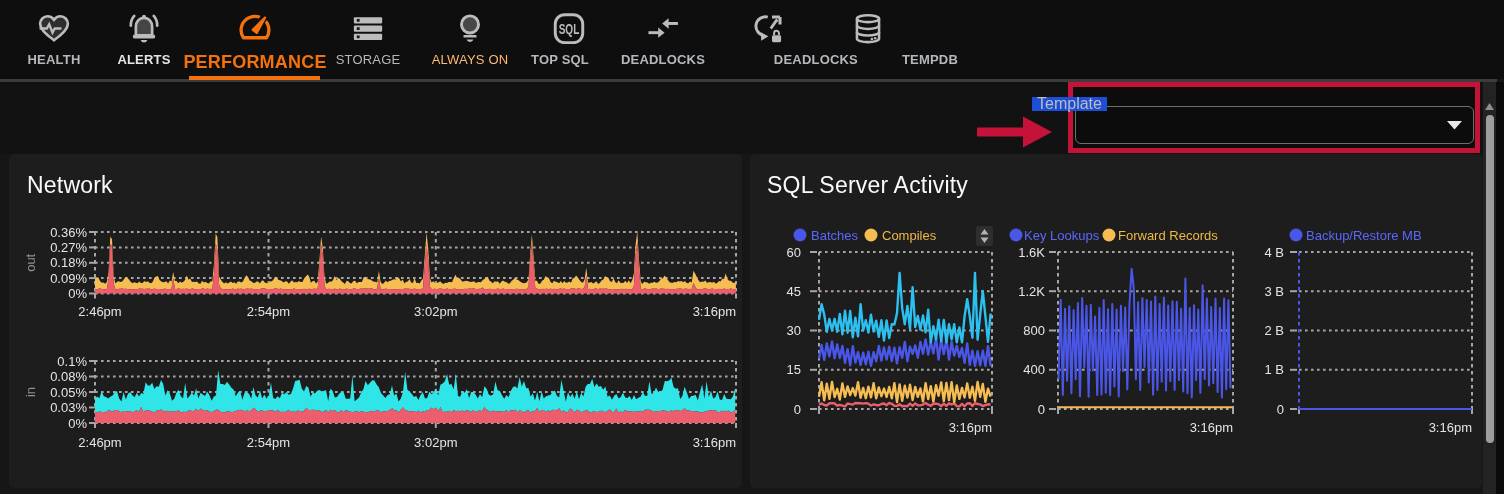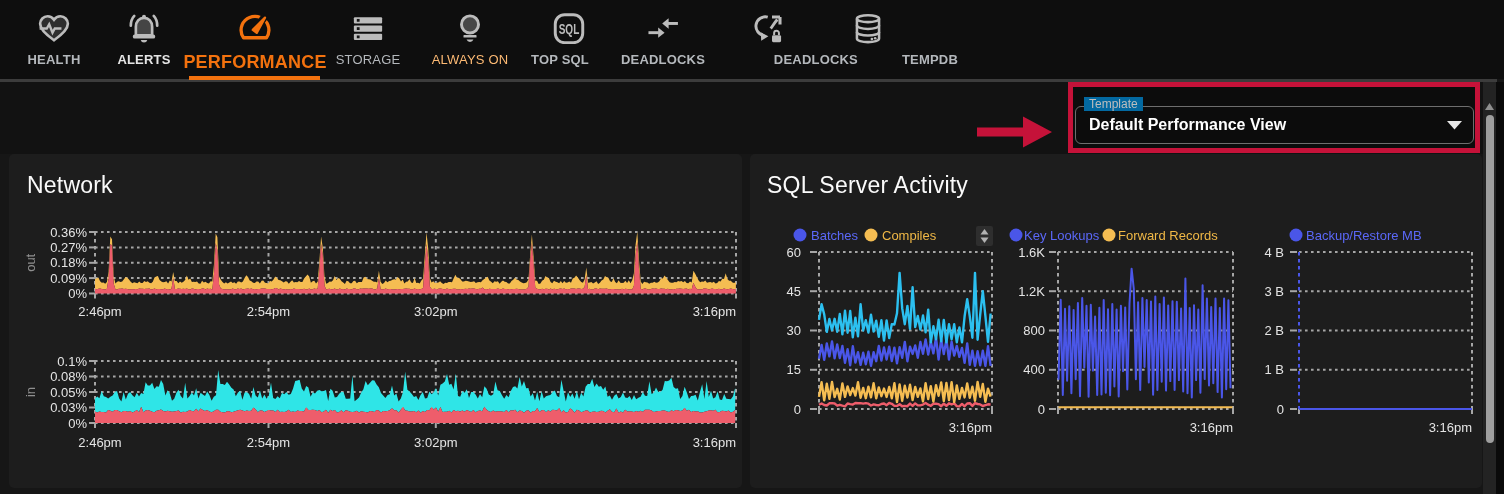--- a/index.html
+++ b/index.html
@@ -6,22 +6,21 @@
                font-family:"Liberation Sans", sans-serif; }
 </style></head>
 <body>
 <div style="position:relative;width:1504px;height:494px">
 <div style="position:absolute;left:0;top:82px;width:1504px;height:72px;background:#121212"></div>
 <svg width="80" height="40" viewBox="0 0 80 40" style="position:absolute;left:975px;top:112px">
       <path d="M2 15.5 H48 V4.5 L77 20 L48 35.5 V24.5 H2 Z" fill="#c51239"></path>
     </svg>
 <div style="position:absolute;left:1068px;top:82px;width:412px;height:71px;border:5px solid #c51239;background:#0c0c0c;box-sizing:border-box"></div>
 <div style="position:absolute;left:1075px;top:106px;width:399px;height:38px;border:1px solid #6e6e6e;border-radius:6px;box-sizing:border-box"></div>
-<div style="position:absolute;left:1084px;top:97px;padding:0 5px;background:#0369a1;font-size:12px;color:#bdbdbd;line-height:14px">Template</div>
-<div style="position:absolute;left:1089px;top:116px;font-size:16px;font-weight:bold;color:#fff">Default Performance View</div>
+<div style="position:absolute;left:1032px;top:97px;padding:0 5px;background:#1d4ed8;font-size:16px;color:#bdbdbd;line-height:14px">Template</div>
 <svg width="16" height="9" viewBox="0 0 16 9" style="position:absolute;left:1447px;top:121px">
       <polygon points="0,0 15,0 7.5,8.5" fill="#e8e8e8"></polygon>
     </svg>
 <div style="position:absolute;left:0;top:0;width:1504px;height:79px;background:#0e0e0e"></div>
 <div style="position:absolute;left:0;top:79px;width:1497px;height:3px;background:#3c3c3c"></div>
 <svg width="32" height="32" viewBox="0 0 24 24" style="position:absolute;left:38px;top:12px">
       <path d="M12 21.2 C5.8 16.9 1.6 13.1 1.6 8.9 C1.6 5.7 4.1 3.2 7.2 3.2 C9.1 3.2 10.9 4.2 12 5.8 C13.1 4.2 14.9 3.2 16.8 3.2 C19.9 3.2 22.4 5.7 22.4 8.9 C22.4 13.1 18.2 16.9 12 21.2 Z" fill="#2e2e2e" stroke="#bcbcbc" stroke-width="2"></path>
       <path d="M1.2 12.4 H6.6 L8.4 9.2 L10.9 15.5 L12.6 12.4 H17.6" fill="none" stroke="#bcbcbc" stroke-width="1.8"></path>
     </svg>
 <div style="position:absolute;left:-36px;top:52px;width:180px;text-align:center;font-size:13px;font-weight:bold;letter-spacing:0.2px;color:#b4b8bc">HEALTH</div>

